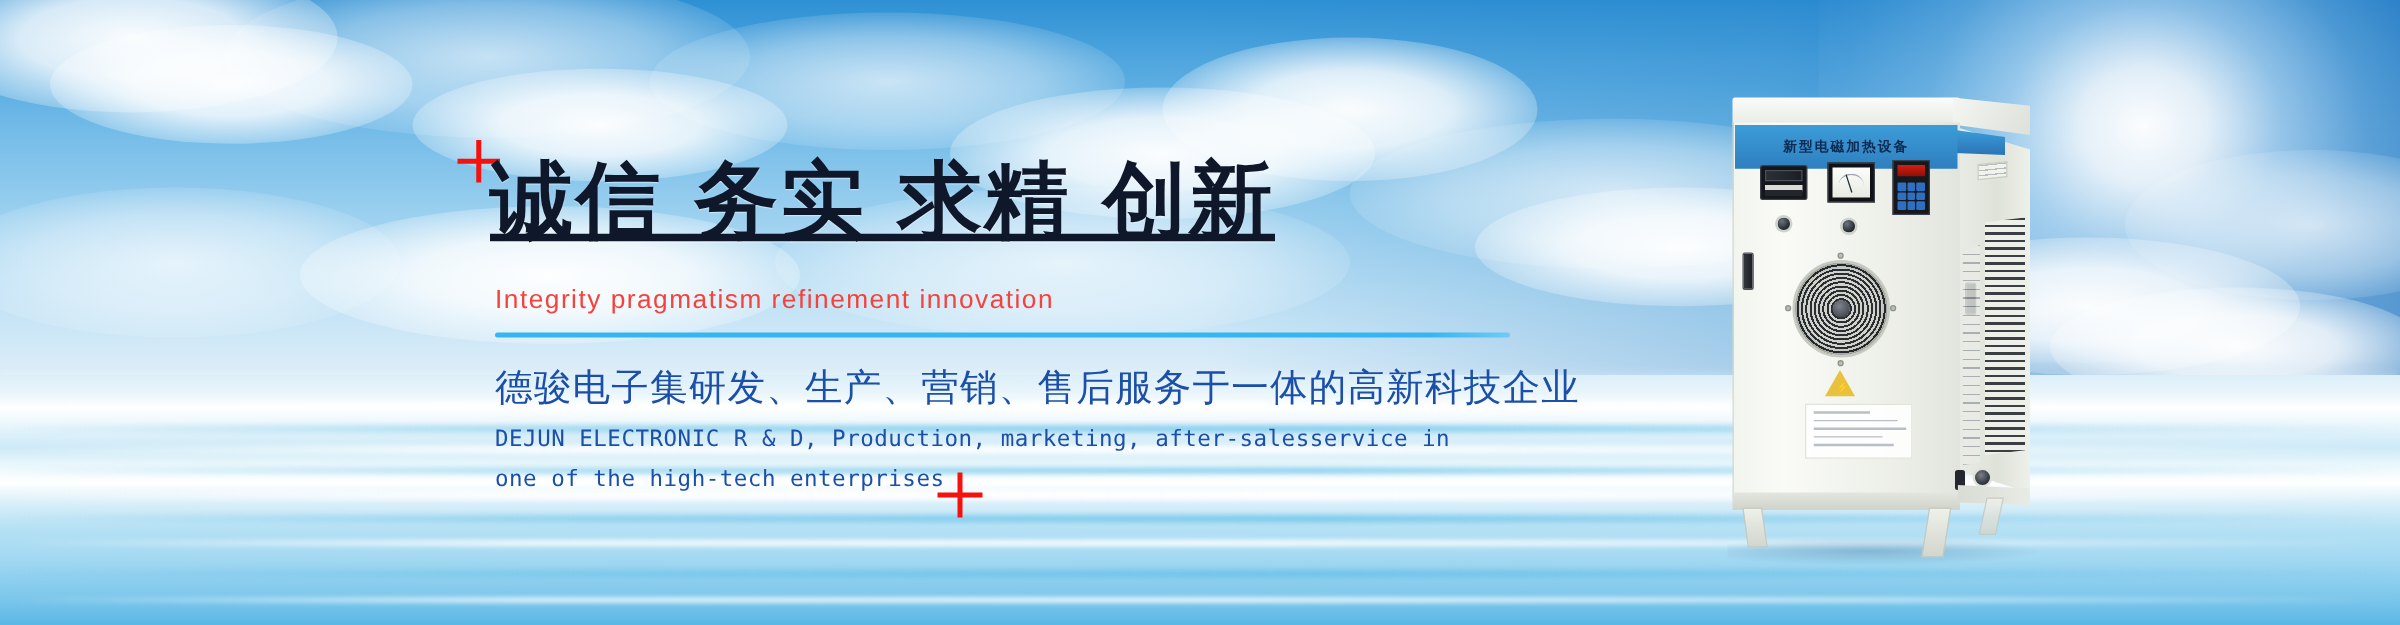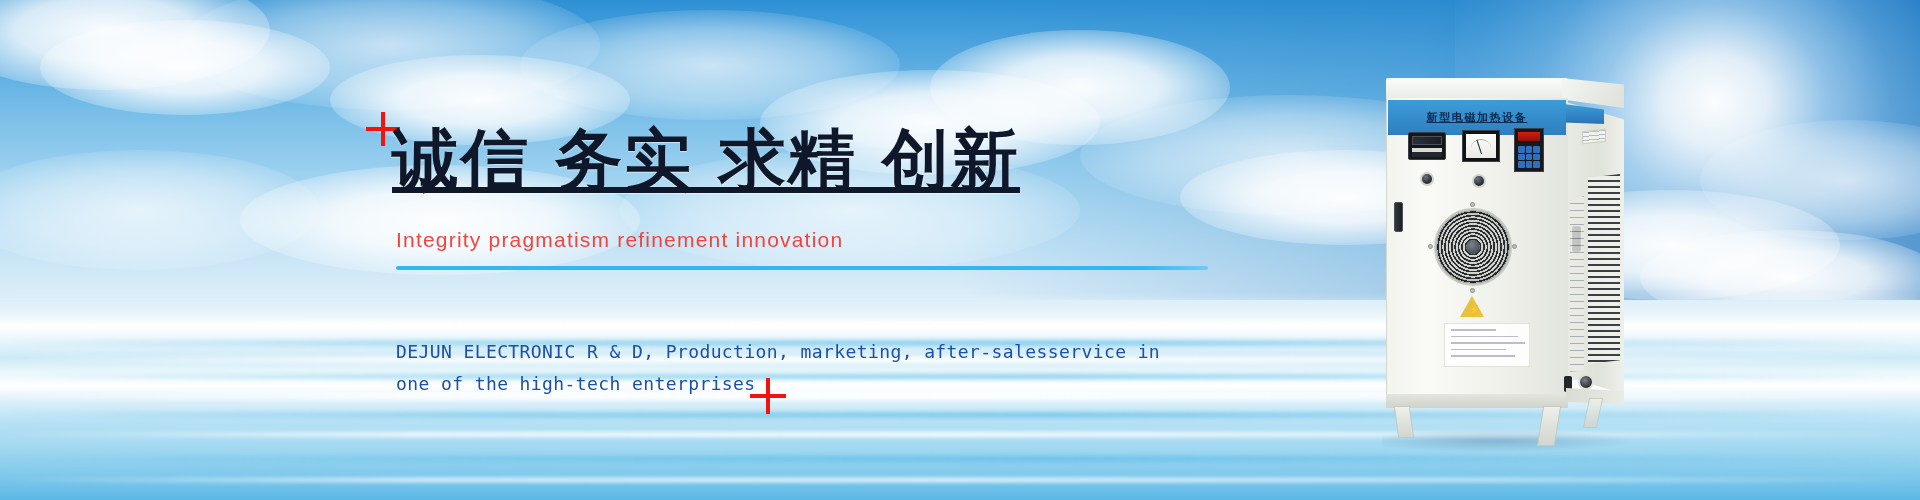--- a/index.html
+++ b/index.html
@@ -144,21 +144,20 @@
     background:linear-gradient(to right,#e9ece4 0%, #dfe2d9 55%, #eef0ea 100%);
     clip-path:polygon(0 0, 100% 6%, 100% 100%, 0 94%);
   }
   .m-banner {
     position:absolute; left:16px; top:22px; width:178px; height:35px;
     background:linear-gradient(to bottom,#3c9cd8,#2f7fc0);
     color:#0d2b52; font-family:"DejaVu Sans", sans-serif;
     font-size:11px; font-weight:700; letter-spacing:1.6px;
     display:flex; align-items:center; justify-content:center;
     white-space:nowrap;
-    text-decoration:underline;
   }
   .m-banner-side {
     position:absolute; left:192px; top:26px; width:40px; height:20px;
     background:linear-gradient(to bottom,#3c9cd8,#2a74b6);
     clip-path:polygon(0 0, 100% 28%, 100% 100%, 0 92%);
   }
 
   
   .ctl { position:absolute; background:#14161a; border:1px solid #3b4048; border-radius:2px; }
   #ctl-digital { left:36px; top:54px; width:38px; height:28px; }
@@ -356,20 +355,21 @@
 
   <div class="copy">
     <div class="plus" id="plus-top"></div>
 
     <div class="headline">诚信 务实 求精 创新</div>
 
     <div class="subline">Integrity  pragmatism  refinement  innovation</div>
 
     <div class="rule"></div>
 
+    <div class="cn-desc">德骏电子集研发、生产、营销、售后服务于一体的高新科技企业</div>
 
     <div class="en-desc">DEJUN ELECTRONIC R &amp; D, Production, marketing, after-salesservice in one of the high-tech enterprises</div>
 
     <div class="plus" id="plus-btm"></div>
   </div>
 
   <div class="machine">
     <div class="m-shadow"></div>
 
     <div class="m-top"></div>

